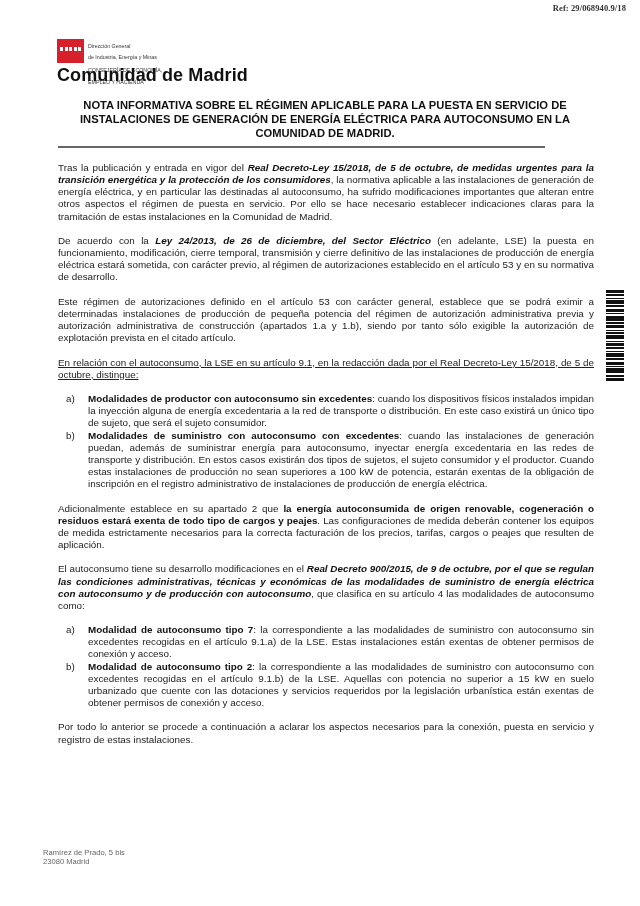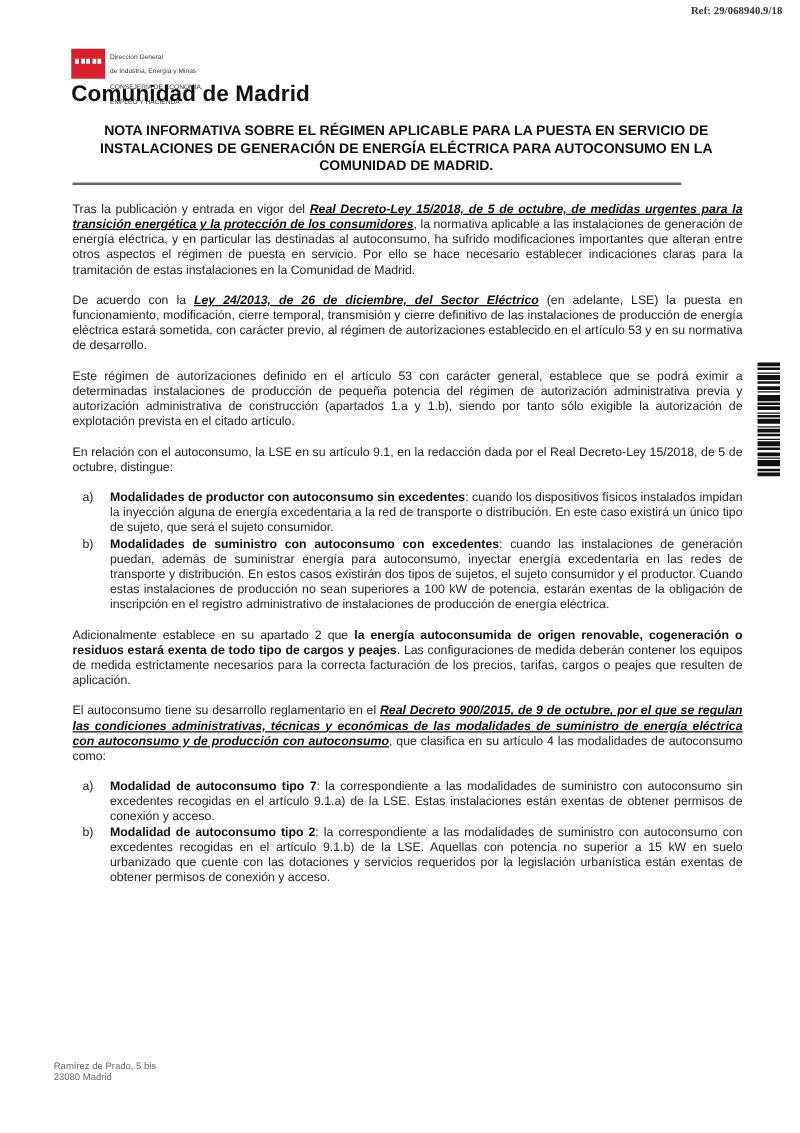--- a/index.html
+++ b/index.html
@@ -18,21 +18,21 @@
   .logo .org .l2 { display: block; margin-top: 1px; }
   .logo .name { position: absolute; left: 0; top: 27px; font-size: 18px; font-weight: bold; color: #111; letter-spacing: 0.1px; white-space: nowrap; }
 
   .title { position: absolute; left: 60px; top: 98px; width: 530px; text-align: center;
            font-size: 11.2px; font-weight: bold; line-height: 14px; color: #111; }
   .title-rule { position: absolute; left: 58px; top: 146px; width: 487px; height: 2px; background: #666; }
 
   .body { position: absolute; left: 58px; top: 162px; width: 536px; font-size: 9.85px; line-height: 12.15px; color: #222; }
   .body p { margin: 0 0 12.2px 0; text-align: justify; }
   .body b { font-weight: bold; color: #111; }
-  .body .bi { font-weight: bold; font-style: italic; color: #111; text-decoration: underline; }
+  .body .bi { font-weight: bold; font-style: italic; color: #111; }
   .body ol { list-style: none; margin: 0 0 12.2px 0; padding: 0; }
   .body li { position: relative; padding-left: 30px; text-align: justify; }
   .body li .marker { position: absolute; left: 8px; top: 0; }
 
   .footer { position: absolute; left: 43px; top: 848px; font-size: 7.6px; line-height: 9.4px; color: #666; }
 
   .side { position: absolute; left: 603px; top: 290px; width: 24px; height: 390px; }
   .barcode { position: absolute; left: 3px; top: 0; width: 18px; height: 96px; display: flex; flex-direction: column; }
   .barcode span { display: block; width: 18px; background: #111; }
   .barcode span.g { background: transparent; }
@@ -65,47 +65,48 @@
 <div class="title-rule"></div>
 
 <div class="body">
   <p>
     <span>Tras la publicación y entrada en vigor del </span><span class="bi">Real Decreto-Ley 15/2018, de 5 de octubre, de medidas urgentes para la transición energética y la protección de los consumidores</span><span>, la normativa aplicable a las instalaciones de generación de energía eléctrica, y en particular las destinadas al autoconsumo, ha sufrido modificaciones importantes que alteran entre otros aspectos el régimen de puesta en servicio. Por ello se hace necesario establecer indicaciones claras para la tramitación de estas instalaciones en la Comunidad de Madrid.</span>
   </p>
   <p>
     <span>De acuerdo con la </span><span class="bi">Ley 24/2013, de 26 de diciembre, del Sector Eléctrico</span><span> (en adelante, LSE) la puesta en funcionamiento, modificación, cierre temporal, transmisión y cierre definitivo de las instalaciones de producción de energía eléctrica estará sometida, con carácter previo, al régimen de autorizaciones establecido en el artículo 53 y en su normativa de desarrollo.</span>
   </p>
   <p>Este régimen de autorizaciones definido en el artículo 53 con carácter general, establece que se podrá eximir a determinadas instalaciones de producción de pequeña potencia del régimen de autorización administrativa previa y autorización administrativa de construcción (apartados 1.a y 1.b), siendo por tanto sólo exigible la autorización de explotación prevista en el citado artículo.</p>
-  <p style="margin-bottom:12.2px;">En relación con el autoconsumo, la LSE en su artículo 9.1, en la redacción dada por el Real Decreto-Ley 15/2018, de 5 de octubre, distingue:</p>
+  <p style="margin-bottom:12.2px;text-decoration:underline;">En relación con el autoconsumo, la LSE en su artículo 9.1, en la redacción dada por el Real Decreto-Ley 15/2018, de 5 de octubre, distingue:</p>
 
   <ol>
     <li>
       <span class="marker">a)</span><b>Modalidades de productor con autoconsumo sin excedentes</b><span>: cuando los dispositivos físicos instalados impidan la inyección alguna de energía excedentaria a la red de transporte o distribución. En este caso existirá un único tipo de sujeto, que será el sujeto consumidor.</span>
     </li>
     <li>
       <span class="marker">b)</span><b>Modalidades de suministro con autoconsumo con excedentes</b><span>: cuando las instalaciones de generación puedan, además de suministrar energía para autoconsumo, inyectar energía excedentaria en las redes de transporte y distribución. En estos casos existirán dos tipos de sujetos, el sujeto consumidor y el productor. Cuando estas instalaciones de producción no sean superiores a 100 kW de potencia, estarán exentas de la obligación de inscripción en el registro administrativo de instalaciones de producción de energía eléctrica.</span>
     </li>
   </ol>
 
   <p>
     <span>Adicionalmente establece en su apartado 2 que </span><b>la energía autoconsumida de origen renovable, cogeneración o residuos estará exenta de todo tipo de cargos y peajes</b><span>. Las configuraciones de medida deberán contener los equipos de medida estrictamente necesarios para la correcta facturación de los precios, tarifas, cargos o peajes que resulten de aplicación.</span>
   </p>
   <p>
-    <span>El autoconsumo tiene su desarrollo reglamentario en el </span><span class="bi">Real Decreto 900/2015, de 9 de octubre, por el que se regulan las condiciones administrativas, técnicas y económicas de las modalidades de suministro de energía eléctrica con autoconsumo y de producción con autoconsumo</span><span>, que clasifica en su artículo 4 las modalidades de autoconsumo como:</span>
+    <span>El autoconsumo tiene su desarrollo modificaciones en el </span><span class="bi">Real Decreto 900/2015, de 9 de octubre, por el que se regulan las condiciones administrativas, técnicas y económicas de las modalidades de suministro de energía eléctrica con autoconsumo y de producción con autoconsumo</span><span>, que clasifica en su artículo 4 las modalidades de autoconsumo como:</span>
   </p>
 
   <ol>
     <li>
       <span class="marker">a)</span><b>Modalidad de autoconsumo tipo 7</b><span>: la correspondiente a las modalidades de suministro con autoconsumo sin excedentes recogidas en el artículo 9.1.a) de la LSE. Estas instalaciones están exentas de obtener permisos de conexión y acceso.</span>
     </li>
     <li>
       <span class="marker">b)</span><b>Modalidad de autoconsumo tipo 2</b><span>: la correspondiente a las modalidades de suministro con autoconsumo con excedentes recogidas en el artículo 9.1.b) de la LSE. Aquellas con potencia no superior a 15 kW en suelo urbanizado que cuente con las dotaciones y  servicios requeridos por la legislación urbanística están exentas de obtener permisos de conexión y acceso.</span>
     </li>
   </ol>
 
+  <p>Por todo lo anterior se procede a continuación a aclarar los aspectos necesarios para la conexión, puesta en servicio y registro de estas instalaciones.</p>
 </div>
 
 <div class="footer">
   <div>Ramírez de Prado, 5 bis</div>
   <div>23080 Madrid</div>
 </div>
 
 <div class="side">
   <div class="barcode">
     <span style="height:3px"></span>

